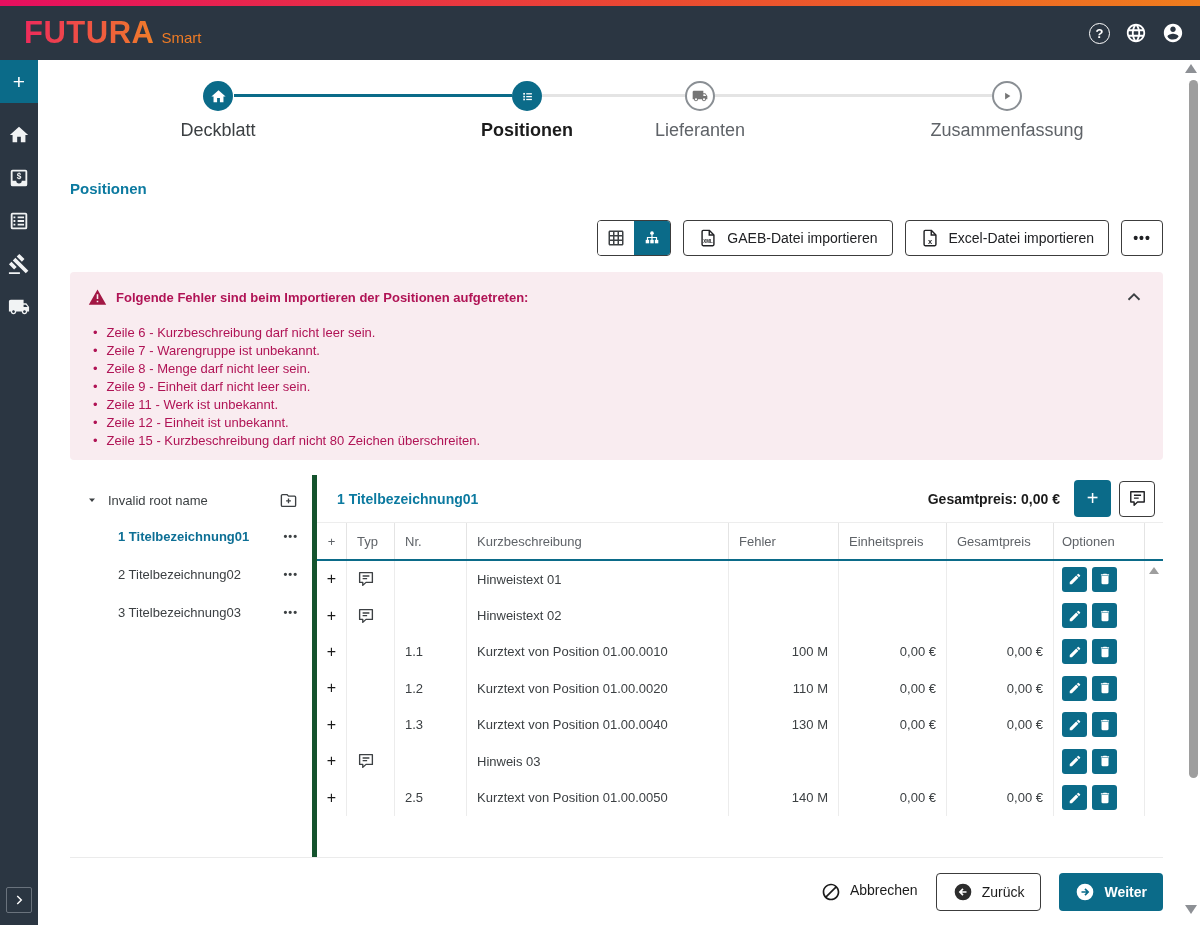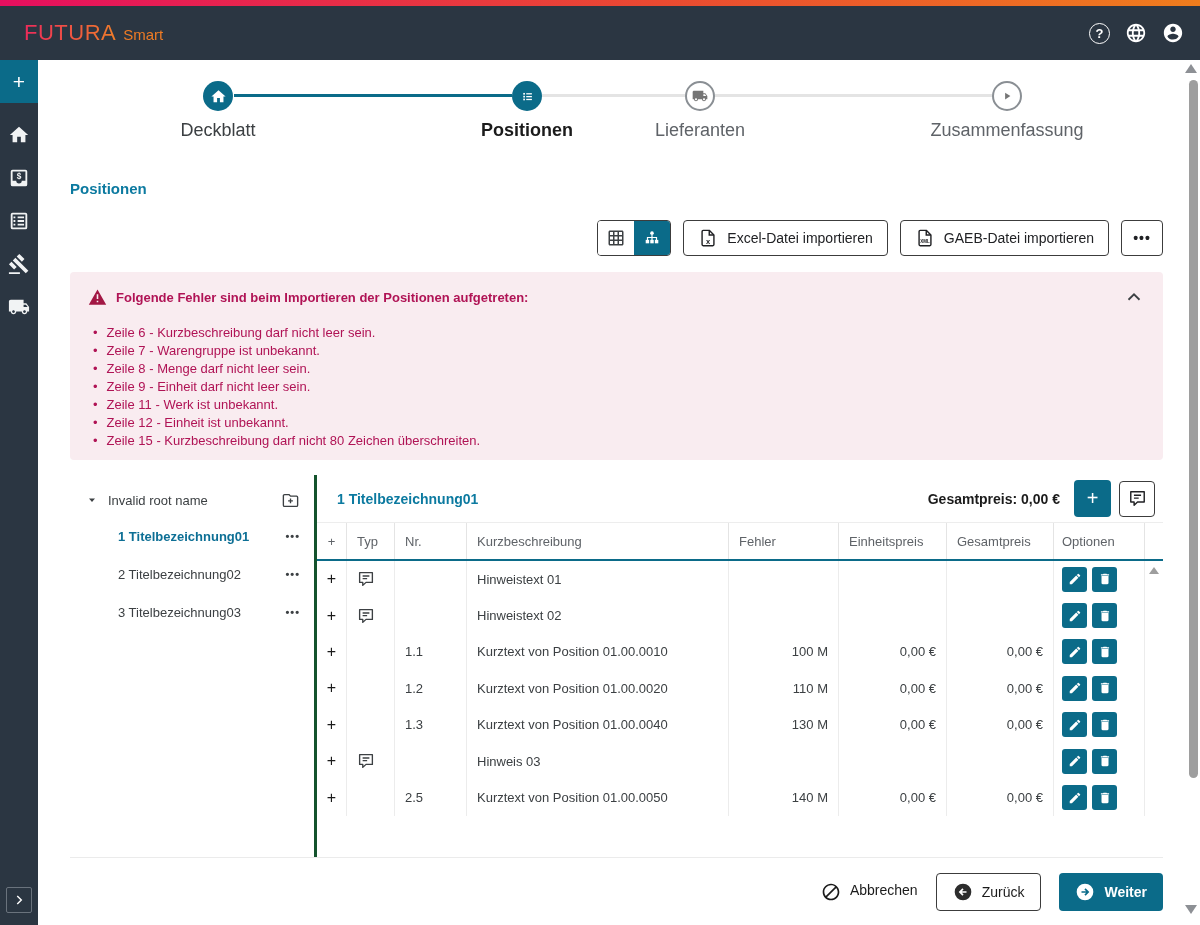--- a/index.html
+++ b/index.html
@@ -10,21 +10,21 @@
     font-size:13px;
   }
   svg { display:block; fill:currentColor; }
 
   
   .top-strip { height:6px; width:100%;
     background:linear-gradient(90deg,#e60f5f 0%,#ea4a31 55%,#ef7d1d 100%); }
   .app-header { height:54px; background:#2b3642; display:flex; align-items:center;
     padding:0 16px 0 24px; }
   .brand { display:flex; align-items:baseline; gap:7px; }
-  .brand-main { font-size:22px; font-weight:normal; letter-spacing:.5px;
+  .brand-main { font-size:31px; font-weight:bold; letter-spacing:.5px;
     background:linear-gradient(90deg,#ee2b5b,#ef7d2a);
     -webkit-background-clip:text; background-clip:text; color:transparent; }
   .brand-suffix { font-size:15px; color:#ee7b25; }
   .header-icons { margin-left:auto; display:flex; align-items:center; gap:15px; color:#fff; }
   .hicon { width:22px; height:22px; cursor:pointer; }
   .help-badge { width:21px; height:21px; border:1.7px solid #fff; border-radius:50%;
     display:flex; align-items:center; justify-content:center;
     font-size:13px; font-weight:bold; color:#fff; }
 
   
@@ -75,21 +75,21 @@
   .warn-icon { width:19px; height:19px; color:#a21744; }
   .error-title { font-weight:bold; font-size:13px; color:#b01355; flex:1; }
   .error-collapse { width:22px; height:22px; color:#3c4043; cursor:pointer; background:none; border:none; }
   .error-list { margin-top:15px; list-style:none; }
   .error-list li { color:#b01355; font-size:13px; height:18px; display:flex; align-items:center; gap:9px; padding-left:5px; }
   .error-list li::before { content:"•"; font-size:13px; }
 
   
   .content { position:absolute; left:32px; right:37px; top:415px; height:383px;
     display:flex; border-bottom:1px solid #ebebeb; }
-  .tree-panel { width:247px; flex-shrink:0; border-right:3px solid #14532d; padding-top:8px; }
+  .tree-panel { width:247px; flex-shrink:0; border-right:5px solid #14532d; padding-top:8px; }
   .tree-root { height:34px; display:flex; align-items:center; padding:0 14px 0 16px; cursor:pointer; }
   .tree-exp { width:12px; height:12px; color:#3c4043; flex-shrink:0; }
   .tree-root-label { margin-left:10px; color:#3c4043; flex:1; }
   .tree-add { width:19px; height:19px; color:#3c4043; cursor:pointer; background:none; border:none; padding:0; }
   .tree-item { height:38px; display:flex; align-items:center; padding:0 14px 0 48px; cursor:pointer; }
   .tree-item-label { flex:1; color:#3c4043; }
   .tree-item.selected .tree-item-label { color:#0d6f95; font-weight:bold; }
   .tree-menu { color:#3c4043; font-size:11px; letter-spacing:1px; font-weight:bold; background:none; border:none; cursor:pointer; }
 
   .table-panel { flex:1; display:flex; flex-direction:column; min-width:0; }
@@ -344,29 +344,29 @@
             </svg>
           </button>
         <button class="vt-cell selected">
             <svg width="18" height="18">
               <use href="#i-sitemap"></use>
             </svg>
           </button>
       </div>
       <button class="tb-btn">
         <svg class="ficon">
-            <use href="#i-fileexcel"></use>
-          </svg>
-        <span>Excel-Datei importieren</span>
+            <use href="#i-filexml"></use>
+          </svg>
+        <span>GAEB-Datei importieren</span>
       </button>
       <button class="tb-btn">
         <svg class="ficon">
-            <use href="#i-filexml"></use>
-          </svg>
-        <span>GAEB-Datei importieren</span>
+            <use href="#i-fileexcel"></use>
+          </svg>
+        <span>Excel-Datei importieren</span>
       </button>
       <button class="tb-btn tb-more">•••</button>
     </div>
 
     <div class="error-panel">
       <div class="error-head">
         <svg class="warn-icon">
             <use href="#i-warn"></use>
           </svg>
         <div class="error-title">Folgende Fehler sind beim Importieren der Positionen aufgetreten:</div>

